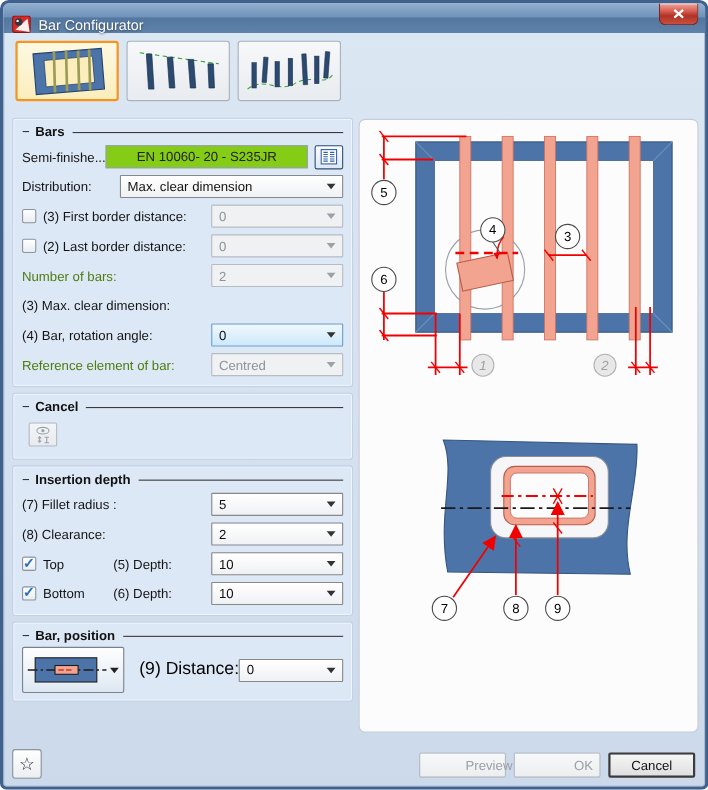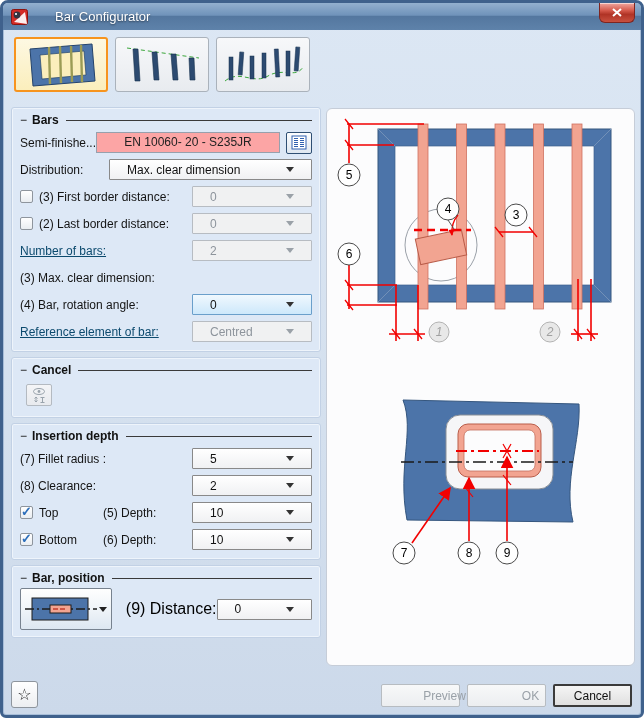--- a/index.html
+++ b/index.html
@@ -3,58 +3,58 @@
 <meta charset="utf-8">
 <style>
   html,body{margin:0;padding:0;background:#fff;font-family:"Liberation Sans",sans-serif;}
   *{box-sizing:border-box;}
   .window{position:relative;width:644px;height:718px;border:3px solid #3f618c;border-radius:8px 8px 6px 6px;
     background:linear-gradient(180deg,#dce7f4 0%,#d4e0ee 60%,#ccd9ea 100%);
     box-shadow:inset 0 0 0 1px #a7bdd8;overflow:hidden;}
   
   .titlebar{position:absolute;left:0;right:0;top:0;height:27px;
     background:linear-gradient(180deg,#93b0cf 0%,#7093ba 45%,#54779f 50%,#5e82aa 100%);
-    display:flex;align-items:center;padding:0 8px;color:#fff;font-size:13px;
-    text-shadow:0 1px 2px rgba(0,0,0,.5);gap:20px;}
+    display:flex;align-items:flex-end;padding:0 8px;color:#fff;font-size:13px;
+    text-shadow:0 1px 2px rgba(0,0,0,.5);}
   .titlebar .app-icon{width:17px;height:16px;margin-right:7px;flex:0 0 auto;}
   .close-btn{position:absolute;right:6px;top:0;width:36px;height:20px;border:1px solid #7e2520;border-top:none;
     border-radius:0 0 6px 6px;background:linear-gradient(180deg,#f0a8a0 0%,#d4584a 40%,#b03325 60%,#c8503f 100%);
     color:#fff;font-size:11px;font-weight:bold;display:flex;align-items:center;justify-content:center;cursor:pointer;
     box-shadow:inset 0 1px 0 rgba(255,255,255,.55);}
   
   .thumbs{position:absolute;left:11px;top:34px;display:flex;gap:7px;}
   .thumb{width:94px;height:55px;border:1px solid #aab2bb;border-radius:3px;
     background:linear-gradient(180deg,#f7f8fa,#e8ebef);display:flex;align-items:center;justify-content:center;cursor:pointer;}
   .thumb.selected{border:2px solid #F7941E;background:linear-gradient(180deg,#fdf8e2,#fbeebc);}
   
   .left-col{position:absolute;left:8px;top:104px;width:310px;}
   .group{background:#dde8f6;border:1px solid #c2d1e5;border-radius:3px;
     box-shadow:inset 0 0 0 1px rgba(255,255,255,.5);padding:3px 8px 6px 8px;margin-bottom:5px;}
   .gtitle{display:flex;align-items:center;font-size:12px;font-weight:bold;color:#111;height:18px;}
   .gdash{font-weight:normal;margin-right:5px;cursor:pointer;}
   .gline{flex:1;height:1px;background:#3a3a3a;margin-left:7px;}
   .row{display:flex;align-items:center;height:27px;font-size:12px;color:#141414;}
   .lbl{white-space:nowrap;}
-  .lbl.dis{color:#0c4a6e;text-decoration:underline;}
+  .lbl.dis{color:#4d7c0f;}
   
   .combo{margin-left:auto;width:120px;height:21px;border:1px solid #898989;border-radius:1px;
     background:linear-gradient(180deg,#ffffff,#f0f1f3);display:flex;align-items:center;
-    padding:0 17px;font-size:12px;color:#111;cursor:pointer;}
+    padding:0 6px;font-size:12px;color:#111;cursor:pointer;}
   .combo.wide{width:203px;}
   .combo.w100{width:100px;}
   .combo.focus{background:linear-gradient(180deg,#f0f8fe,#cde8fb);border-color:#6a9fcb;}
   .combo.dis{background:#f0f1f2;border-color:#b7bcc2;color:#8d949c;cursor:default;}
   .arrow{margin-left:auto;width:0;height:0;border:4px solid transparent;border-top:5px solid #333;transform:translateY(2px);}
   .combo.dis .arrow{border-top-color:#9aa1a8;}
   
   .cb{width:13px;height:13px;border:1px solid #8e959d;border-radius:2px;background:linear-gradient(180deg,#fff,#e9edf1);
     margin-right:6px;position:relative;flex:0 0 auto;cursor:pointer;}
   .cb.checked::after{content:"\2713";position:absolute;left:0px;top:-3px;font-size:13px;font-weight:bold;color:#2d6fbb;}
   
-  .field-yellow{margin-left:auto;width:187px;height:21px;border:1px solid #97a0ad;background:#fca5a5;
+  .field-yellow{margin-left:auto;width:187px;height:21px;border:1px solid #97a0ad;background:#84cc16;
     text-align:center;font-size:12px;line-height:19px;color:#222;cursor:pointer;}
   .icon-btn{width:26px;height:22px;margin-left:6px;border:1px solid #2f4f73;border-radius:2px;flex:0 0 auto;
     background:linear-gradient(180deg,#fdfdfe,#dfe7f0);display:flex;align-items:center;justify-content:center;
     color:#3060b0;cursor:pointer;}
   .icon-btn.dis{border-color:#b4bac1;color:#99a3ac;cursor:default;background:linear-gradient(180deg,#f4f5f7,#e8eaee);}
   .select-beam{flex:1;height:23px;border:2px solid #F7941E;border-radius:2px;margin:2px 0;
     background:linear-gradient(180deg,#fffefb,#fff4e6);color:#e8552f;font-style:italic;font-size:13px;
     display:flex;align-items:center;justify-content:center;cursor:pointer;}
   .lblw{width:64px;}
   

